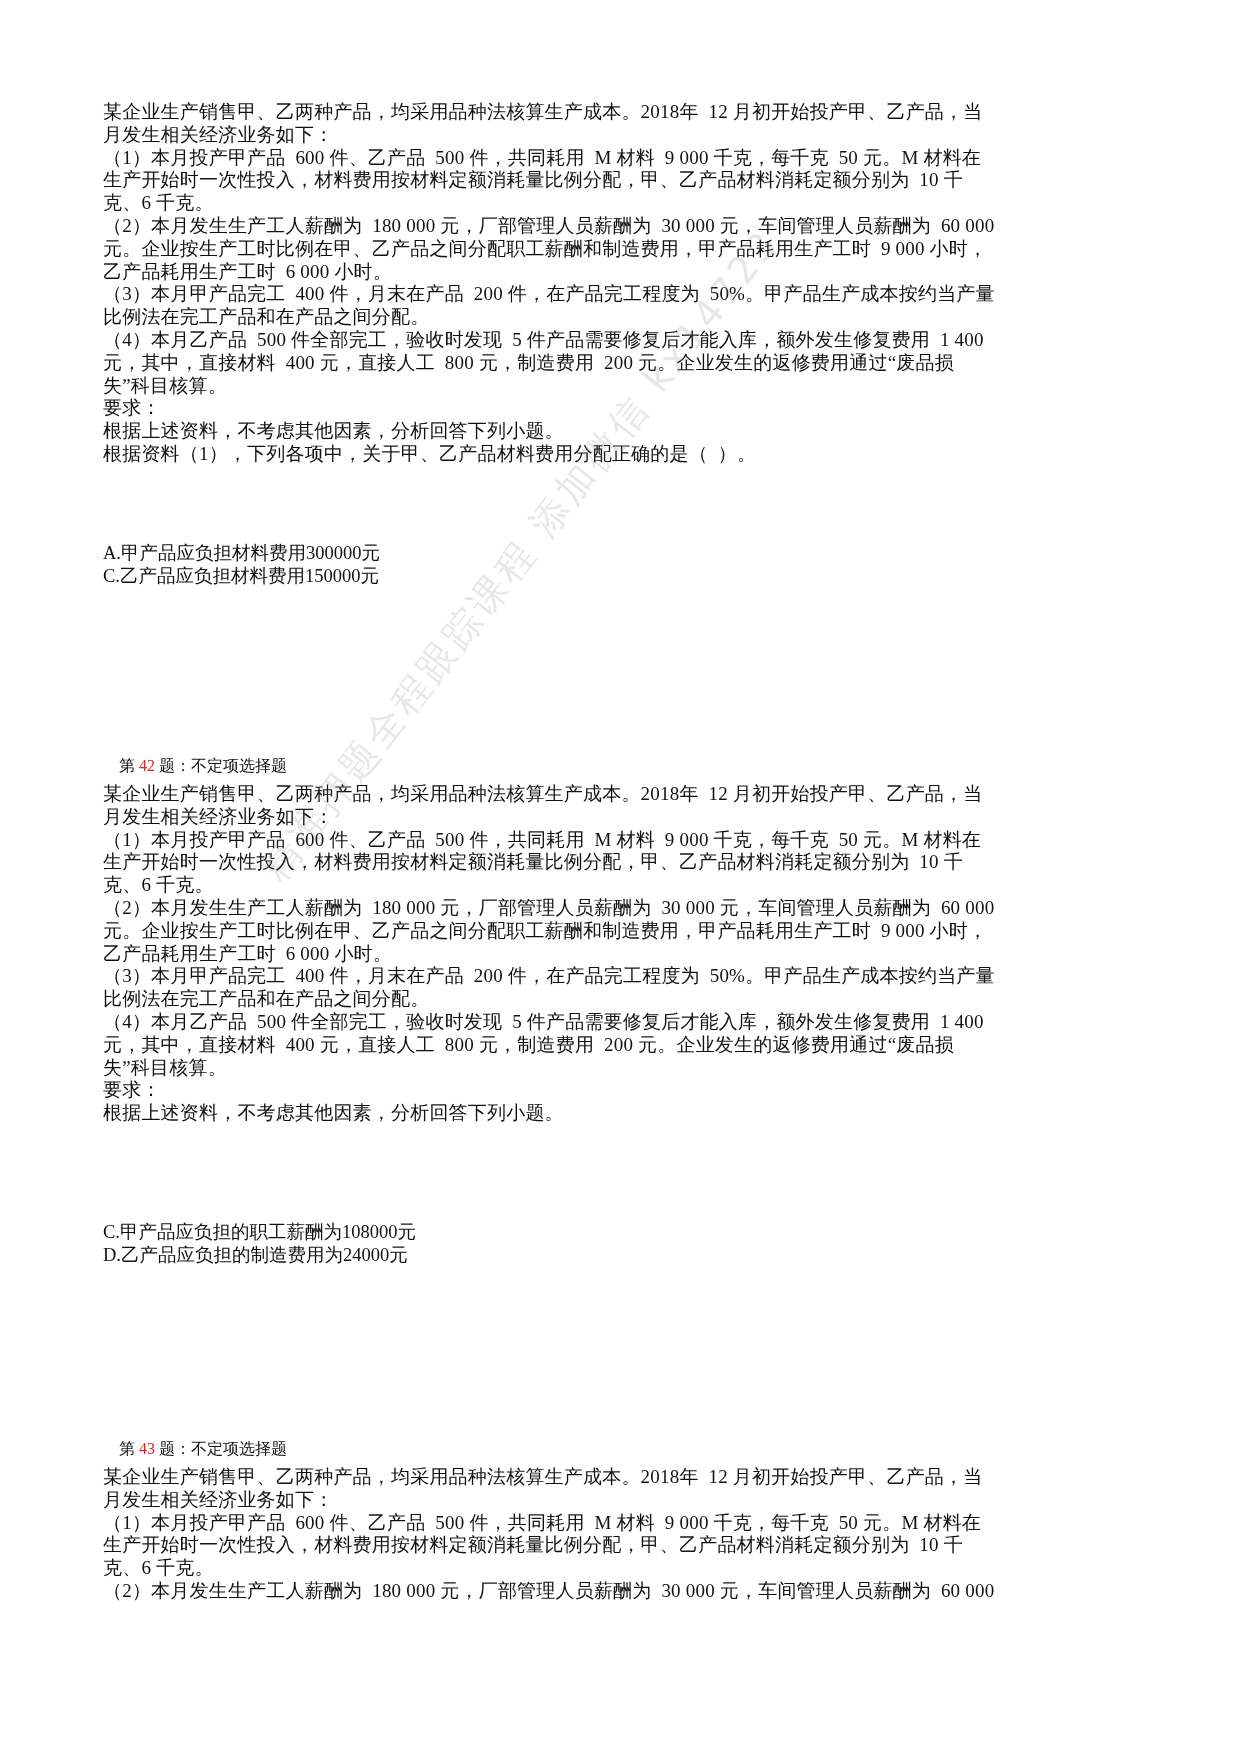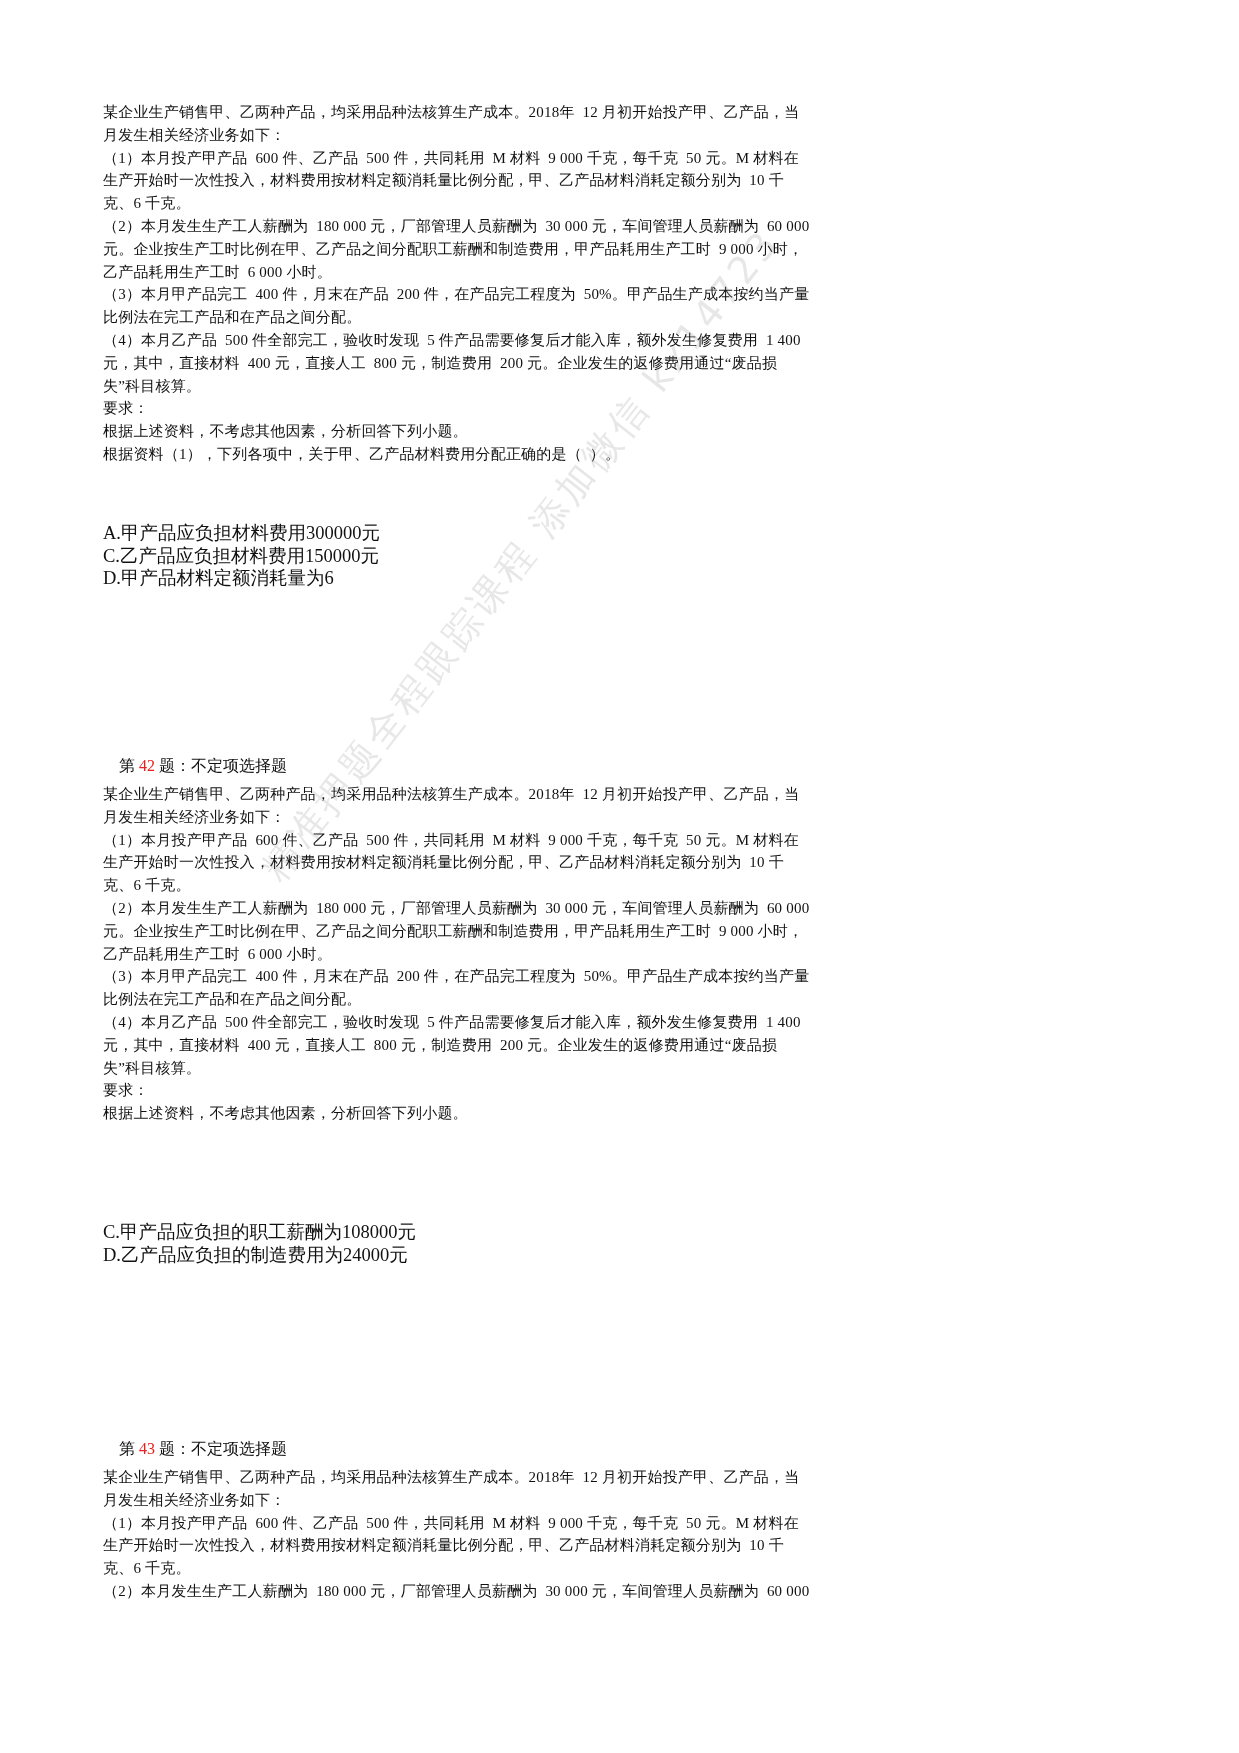--- a/index.html
+++ b/index.html
@@ -1,20 +1,20 @@
 <!DOCTYPE html>
 <html><head>
 <meta charset="utf-8">
 <style>
   html, body { margin: 0; padding: 0; background: #ffffff; }
   body { width: 1239px; height: 1753px; position: relative; overflow: hidden;
          font-family: "Liberation Serif", "DejaVu Serif", serif; color: #111; }
   .page { position: absolute; left: 0; top: 0; width: 1239px; height: 1753px; }
   .block { position: absolute; left: 103px; width: 1040px; }
-  .line { font-size: 15px; line-height: 22.8px; height: 22.8px; white-space: pre; letter-spacing: 0.2px; }
+  .line { font-size: 19px; line-height: 22.8px; height: 22.8px; white-space: pre; letter-spacing: 0.2px; }
   .opt { font-size: 18.5px; line-height: 22.6px; height: 22.6px; white-space: pre; }
   .qhead { font-size: 16px; line-height: 24px; white-space: pre; }
   .qnum { color: #e8201e; }
   .watermark { position: absolute; left: 250px; top: 860px; width: 900px;
     transform: rotate(-52deg); transform-origin: left top;
     font-size: 38px; color: rgba(120,120,120,0.18); white-space: nowrap;
     font-family: "DejaVu Sans", sans-serif; letter-spacing: 4px; pointer-events: none; }
 </style>
 </head>
 <body>
@@ -32,24 +32,23 @@
     <div class="line">乙产品耗用生产工时  6 000 小时。</div>
     <div class="line">（3）本月甲产品完工  400 件，月末在产品  200 件，在产品完工程度为  50%。甲产品生产成本按约当产量</div>
     <div class="line">比例法在完工产品和在产品之间分配。</div>
     <div class="line">（4）本月乙产品  500 件全部完工，验收时发现  5 件产品需要修复后才能入库，额外发生修复费用  1 400</div>
     <div class="line">元，其中，直接材料  400 元，直接人工  800 元，制造费用  200 元。企业发生的返修费用通过“废品损</div>
     <div class="line">失”科目核算。</div>
     <div class="line">要求：</div>
     <div class="line">根据上述资料，不考虑其他因素，分析回答下列小题。</div>
     <div class="line">根据资料（1），下列各项中，关于甲、乙产品材料费用分配正确的是（  ）。</div>
   </div>
-  <div class="block" style="top:522px;">
+  <div class="block" style="top:542px;">
     <div class="opt">A.甲产品应负担材料费用300000元</div>
     <div class="opt">C.乙产品应负担材料费用150000元</div>
-    <div class="opt">D.甲产品材料定额消耗量为6</div>
   </div>
 
   <div class="block qhead" style="top:730px;">
     <span>第 </span><span class="qnum">42</span><span> 题：不定项选择题</span>
   </div>
   <div class="block" style="top:783px;">
     <div class="line">某企业生产销售甲、乙两种产品，均采用品种法核算生产成本。2018年  12 月初开始投产甲、乙产品，当</div>
     <div class="line">月发生相关经济业务如下：</div>
     <div class="line">（1）本月投产甲产品  600 件、乙产品  500 件，共同耗用  M 材料  9 000 千克，每千克  50 元。M 材料在</div>
     <div class="line">生产开始时一次性投入，材料费用按材料定额消耗量比例分配，甲、乙产品材料消耗定额分别为  10 千</div>

